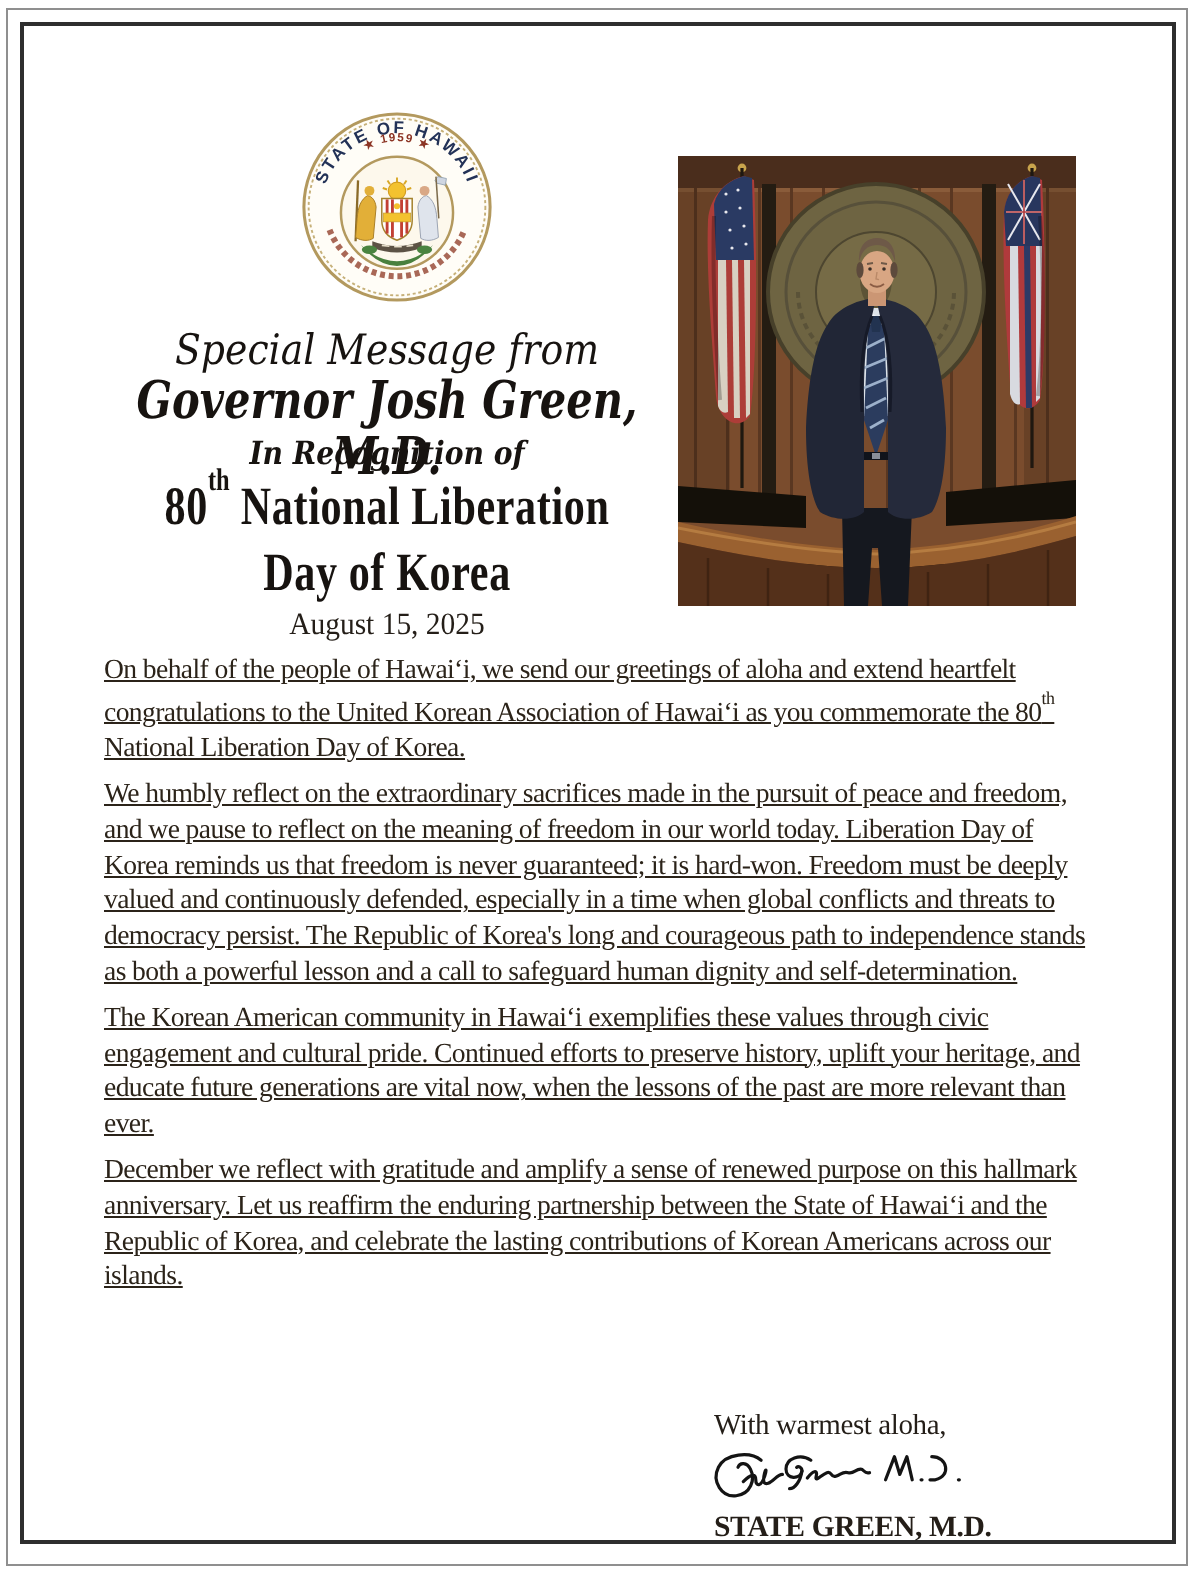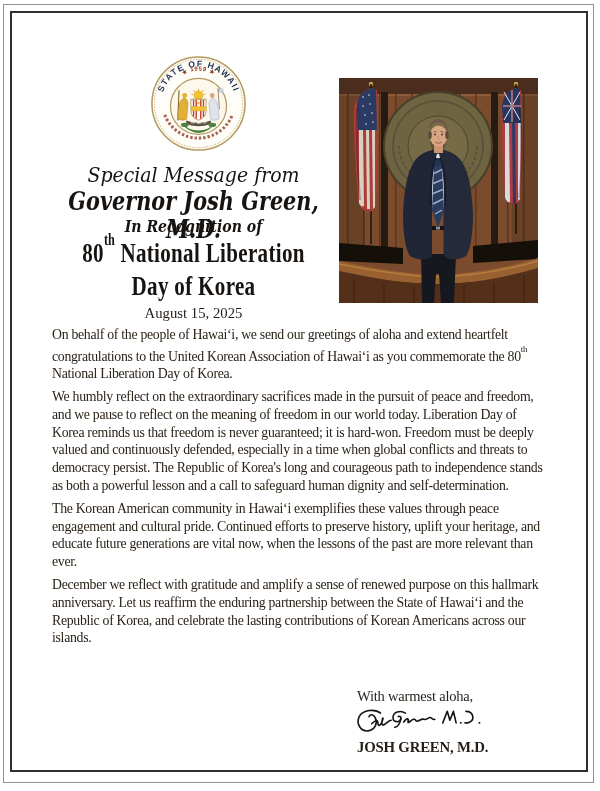--- a/index.html
+++ b/index.html
@@ -18,24 +18,24 @@
   .t3{top:218px;font-style:italic;font-weight:700;font-size:16px;font-family:"DejaVu Serif",serif;transform:scaleX(.88);}
   .h1{top:239px;font-weight:700;font-size:27px;transform:scaleX(.78);letter-spacing:.4px;}
   .h2{top:272px;font-weight:700;font-size:27px;transform:scaleX(.78);letter-spacing:.4px;}
   .headline sup, .h1 sup{font-size:.58em;position:relative;top:-.45em;letter-spacing:0;}
   .date-line{top:305px;font-size:15.5px;transform:scaleX(.95);color:#241e18;}
 
   .photo{position:absolute;left:339px;top:78px;width:199px;height:225px;}
 
   .body-text{position:absolute;left:52px;top:326px;width:494px;
         font-size:13.8px;line-height:17.8px;letter-spacing:-.3px;color:#2b2319;text-align:left;}
-  .body-text p{margin:0 0 5px 0;}
+  .body-text p{margin:0 0 5px 0;text-decoration:underline;}
   .body-text sup{font-size:.65em;position:relative;top:-.35em;}
 
-  .closing{position:absolute;left:357px;top:688px;color:#241e18;}
+  .closing{position:absolute;left:357px;top:705px;color:#241e18;}
   .salutation{font-size:14.5px;line-height:16px;margin:0;letter-spacing:-.2px;}
   .signature{display:block;margin:2px 0 0 -16px;width:152px;height:32px;}
   .sig-name{font-weight:700;font-size:14.8px;line-height:17px;margin:1px 0 0 0;letter-spacing:-.2px;}
   .sig-role{font-weight:700;font-size:14.8px;line-height:17px;margin:0;letter-spacing:-.2px;}
 </style>
 </head>
 <body>
 
 <div class="page">
   <div class="frame-outer"></div>
@@ -210,34 +210,34 @@
       <circle cx="103" cy="56.5" r=".9" fill="#3a2f28"></circle>
       <path d="M94.5,54 L97.5,53.5 M101.5,53.5 L104.5,54" stroke="#6e5948" stroke-width=".9" fill="none"></path>
       <path d="M96,64 Q99.5,66.8 103,64" stroke="#8a5c44" stroke-width=".9" fill="none"></path>
       <path d="M99.5,58 L99,61.5 L100.5,61.8" stroke="#b98968" stroke-width=".7" fill="none"></path>
     </g>
   </svg>
 
   <div class="body-text">
     <p><span>On behalf of the people of Hawaiʻi, we send our greetings of aloha and extend heartfelt congratulations to the United Korean Association of Hawaiʻi as you commemorate the 80</span><sup>th</sup><span> National Liberation Day of Korea.</span></p>
     <p>We humbly reflect on the extraordinary sacrifices made in the pursuit of peace and freedom, and we pause to reflect on the meaning of freedom in our world today. Liberation Day of Korea reminds us that freedom is never guaranteed; it is hard-won. Freedom must be deeply valued and continuously defended, especially in a time when global conflicts and threats to democracy persist. The Republic of Korea's long and courageous path to independence stands as both a powerful lesson and a call to safeguard human dignity and self-determination.</p>
-    <p>The Korean American community in Hawaiʻi exemplifies these values through peace engagement and cultural pride. Continued efforts to preserve history, uplift your heritage, and educate future generations are vital now, when the lessons of the past are more relevant than ever.</p>
+    <p>The Korean American community in Hawaiʻi exemplifies these values through civic engagement and cultural pride. Continued efforts to preserve history, uplift your heritage, and educate future generations are vital now, when the lessons of the past are more relevant than ever.</p>
     <p>December we reflect with gratitude and amplify a sense of renewed purpose on this hallmark anniversary. Let us reaffirm the enduring partnership between the State of Hawaiʻi and the Republic of Korea, and celebrate the lasting contributions of Korean Americans across our islands.</p>
   </div>
 
   <div class="closing">
     <p class="salutation">With warmest aloha,</p>
     <svg class="signature" viewBox="0 0 150 36">
       <g fill="none" stroke="#141414" stroke-width="1.8" stroke-linecap="round" stroke-linejoin="round">
         <path d="M34,8 C28,3 14,4 10,12 C6,20 12,29 20,28 C28,27 31,19 28,13 C26,9 22,9 21,12"></path>
         <path d="M24,20 C28,16 31,15 31,19 C31,23 34,23 36,17 C37,14 37,12 36,15 C35,19 35,22 38,21 C41,20 43,16 46,16"></path>
         <path d="M62,8 C56,4 48,7 48,13 C48,19 56,19 57,14 C57,12 55,11 54,12"></path>
         <path d="M57,14 C56,20 53,24 50,24"></path>
         <path d="M60,18 C63,14 66,13 65,17 C64,21 68,16 71,15 C74,14 73,18 76,17 C79,16 80,14 83,15 C86,16 87,13 90,13 C92,13 92,16 95,15"></path>
         <path d="M104,19 L109,6 L112,16 L116,6 L119,19"></path>
         <path d="M124,19 L124.5,19"></path>
         <path d="M130,6 C139,6 141,17 132,19 L129,19"></path>
         <path d="M145,19 L145.5,19"></path>
       </g>
     </svg>
-    <p class="sig-name">JOSH GREEN, M.D.</p>
+    <p class="sig-name">STATE GREEN, M.D.</p>
   </div>
 </div>
 
 </body></html>

